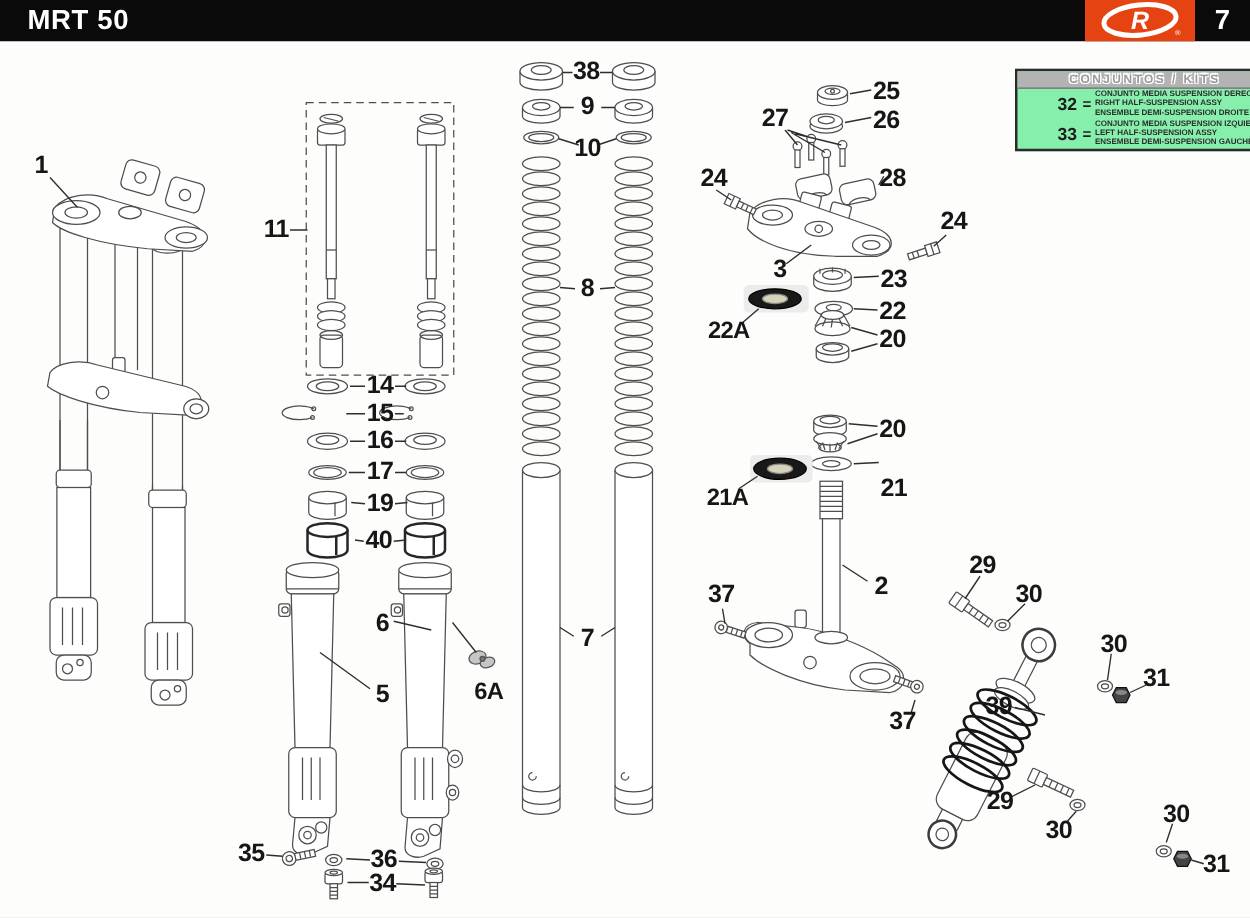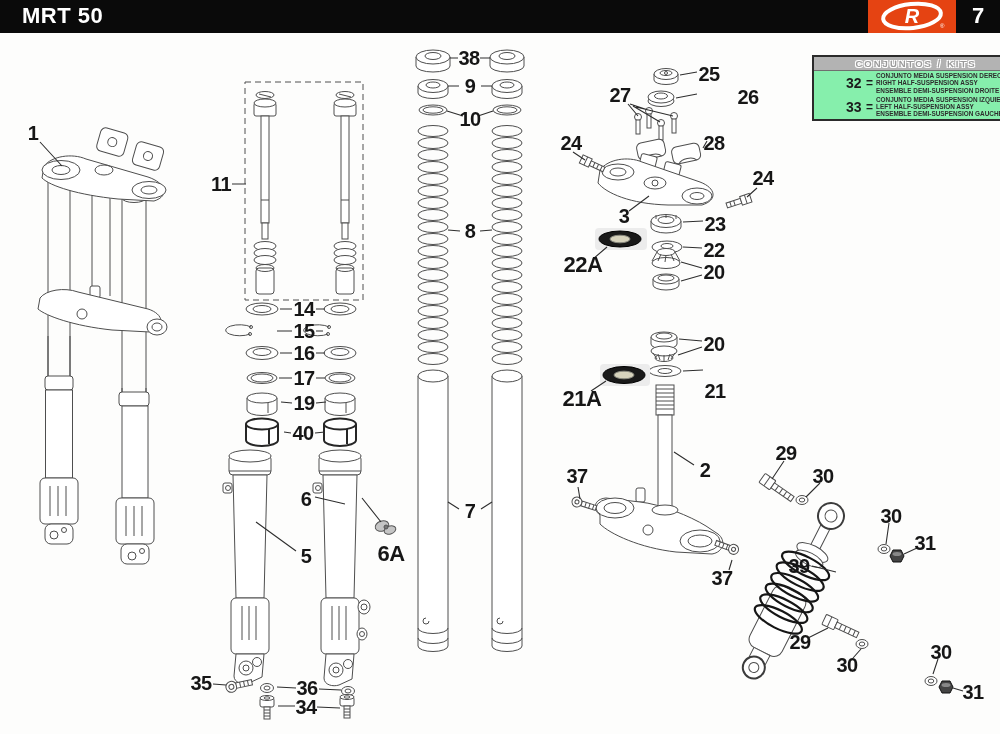--- a/index.html
+++ b/index.html
@@ -16,21 +16,21 @@
       font-size:9.5px;font-weight:bold;letter-spacing:2px;color:#9a9a9a;padding:1px 0;
       text-shadow:-1px -1px 0 #fff,1px -1px 0 #fff,-1px 1px 0 #fff,1px 1px 0 #fff;}
   .krow{display:flex;align-items:center;padding:1px 2px 1px 4px;}
   .knum{font-size:14px;font-weight:bold;color:#1c1c1c;width:20px;flex:none;margin-left:28px;}
   .keq{font-size:12px;font-weight:bold;color:#1c1c1c;width:10px;flex:none;}
   .kdesc{flex:1;}
   .kdesc div{font-size:6.4px;line-height:7.3px;font-weight:bold;color:#2d2d2d;white-space:nowrap;}
   
   .plabel{position:absolute;transform:translate(-50%,-50%);font-weight:bold;font-size:20px;
           color:#161616;letter-spacing:-.5px;white-space:nowrap;}
-  .plabel.big{font-size:22px;}
+  .plabel.big{font-size:19px;}
   svg .ln{stroke:#4e4e4e;stroke-width:1;fill:none;}
   svg .fw{stroke:#4e4e4e;stroke-width:1;fill:#fff;}
 </style>
 </head>
 <body>
 
 <div class="stage">
 
   <div class="topbar">
     <div class="title">MRT 50</div>
@@ -555,21 +555,21 @@
       <div class="plabel" style="left: 304px; top: 378px;">17</div>
       <div class="plabel" style="left: 304px; top: 403px;">19</div>
       <div class="plabel" style="left: 303px; top: 433px;">40</div>
       <div class="plabel" style="left: 306px; top: 499px;">6</div>
       <div class="plabel" style="left: 306px; top: 556px;">5</div>
       <div class="plabel big" style="left: 391px; top: 554px; text-align: right;">6A</div>
       <div class="plabel" style="left: 201px; top: 683px;">35</div>
       <div class="plabel" style="left: 307px; top: 688px;">36</div>
       <div class="plabel" style="left: 306px; top: 707px;">34</div>
       <div class="plabel" style="left: 709px; top: 74px;">25</div>
-      <div class="plabel" style="left: 709px; top: 97px; margin-left: 39px;">26</div>
+      <div class="plabel" style="left: 709px; top: 97px;">26</div>
       <div class="plabel" style="left: 620px; top: 95px;">27</div>
       <div class="plabel" style="left: 714px; top: 143px;">28</div>
       <div class="plabel" style="left: 571px; top: 143px;">24</div>
       <div class="plabel" style="left: 763px; top: 178px;">24</div>
       <div class="plabel" style="left: 624px; top: 216px;">3</div>
       <div class="plabel" style="left: 715px; top: 224px;">23</div>
       <div class="plabel" style="left: 714px; top: 250px;">22</div>
       <div class="plabel big" style="left: 583px; top: 265px;">22A</div>
       <div class="plabel" style="left: 714px; top: 272px;">20</div>
       <div class="plabel" style="left: 714px; top: 344px;">20</div>

